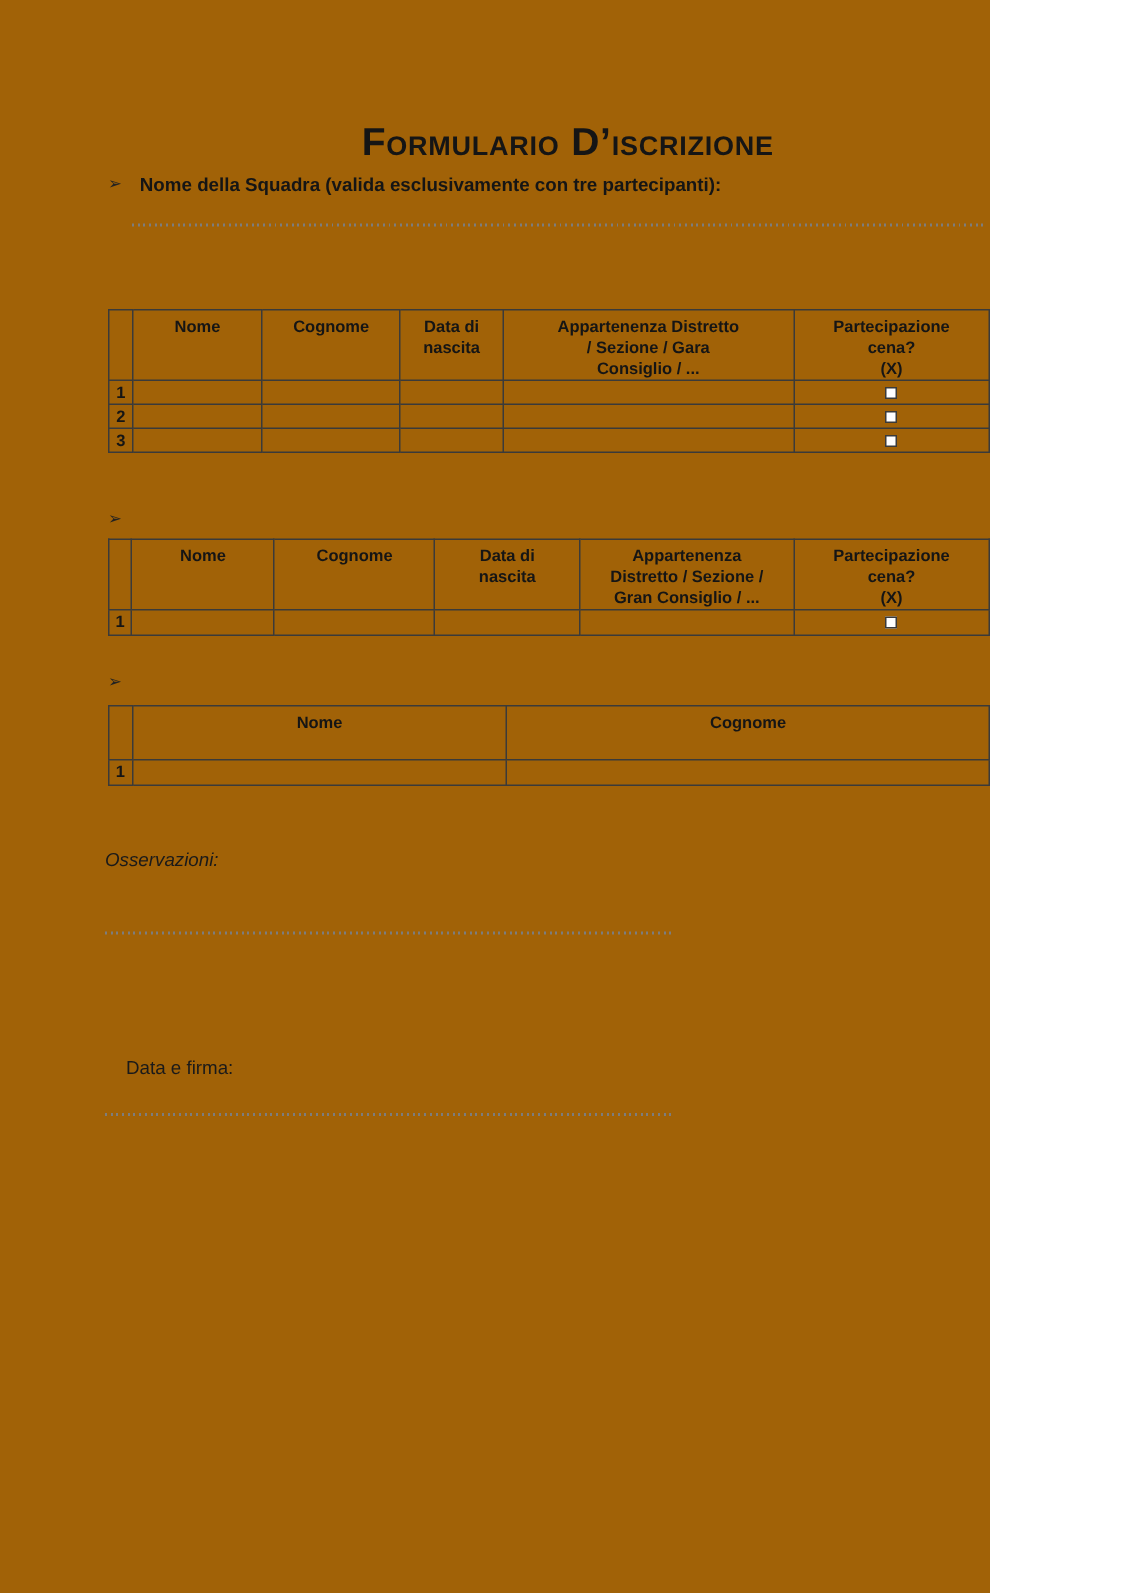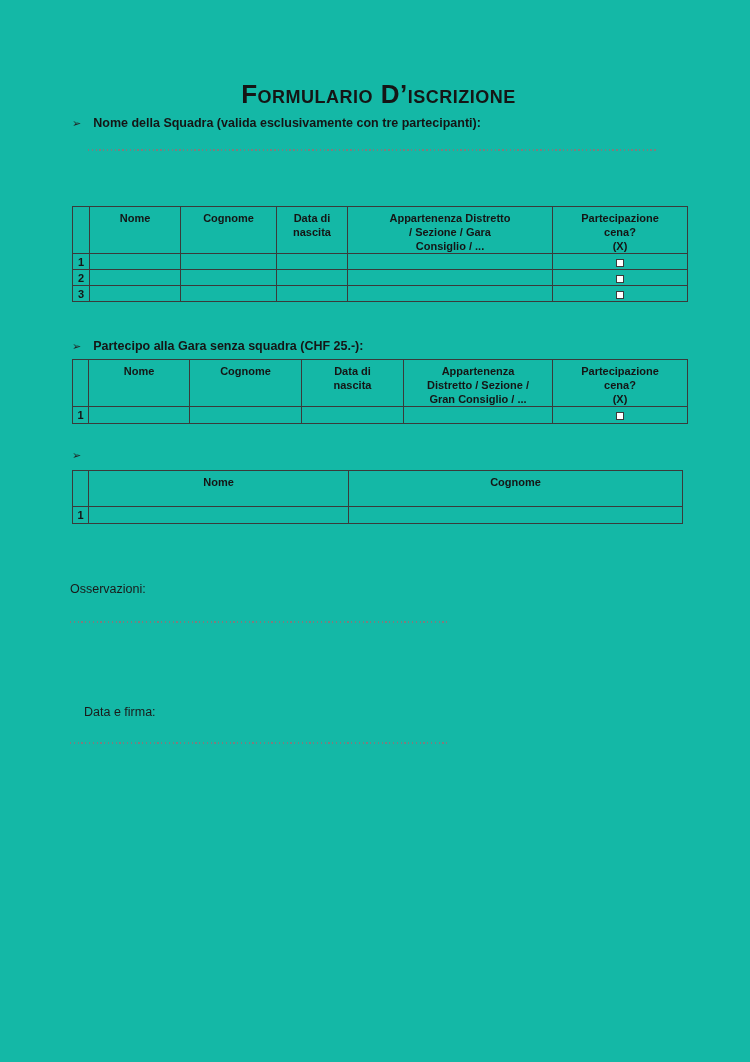--- a/index.html
+++ b/index.html
@@ -4,22 +4,22 @@
 <style>
   * { margin: 0; padding: 0; box-sizing: border-box; }
   html, body { background: #fff; }
   body {
     width: 750px; height: 1062px;
     font-family: "Liberation Sans", sans-serif;
     color: #111;
   }
   .page {
     position: relative;
-    width: 750px; height: 1062px;
-    background: #14b8a6;
+    width: 660px; height: 1062px;
+    background: #a16207;
     overflow: hidden;
   }
   .abs { position: absolute; }
 
   .doc-title {
     left: 70px; top: 79px; width: 617px;
     text-align: center;
     font-size: 26px;
     font-weight: bold;
     font-variant: small-caps;
@@ -154,21 +154,20 @@
       <td></td>
       <td></td>
       <td></td>
       <td class="check-cell"><span class="checkbox"></span></td>
     </tr>
   </tbody>
     </table>
 
   <div class="abs bullet-row" style="top:339px;">
     <span class="bullet-glyph">➢</span>
-    <span class="bullet-text">Partecipo alla Gara senza squadra (CHF 25.-):</span>
   </div>
 
   <table class="abs form-table" style="top:359px; left:72px;">
     <colgroup>
       <col style="width:16px">
         <col style="width:101px">
         <col style="width:112px">
       <col style="width:102px">
         <col style="width:149px">
         <col style="width:135px">
@@ -215,19 +214,19 @@
       <th>Cognome</th>
     </tr>
     <tr style="height:17px;">
       <td class="num">1</td>
       <td></td>
       <td></td>
     </tr>
   </tbody>
     </table>
 
-  <div class="abs footer-label" style="top:582px; left:70px;">Osservazioni:</div>
+  <div class="abs footer-label" style="top:566px; left:70px;font-style:italic;">Osservazioni:</div>
   <div class="abs dotted-line" style="top:621px; left:70px; width:380px;"></div>
 
   <div class="abs footer-label" style="top:705px; left:84px;">Data e firma:</div>
   <div class="abs dotted-line" style="top:742px; left:70px; width:380px;"></div>
 
 </div>
 
 </body></html>

